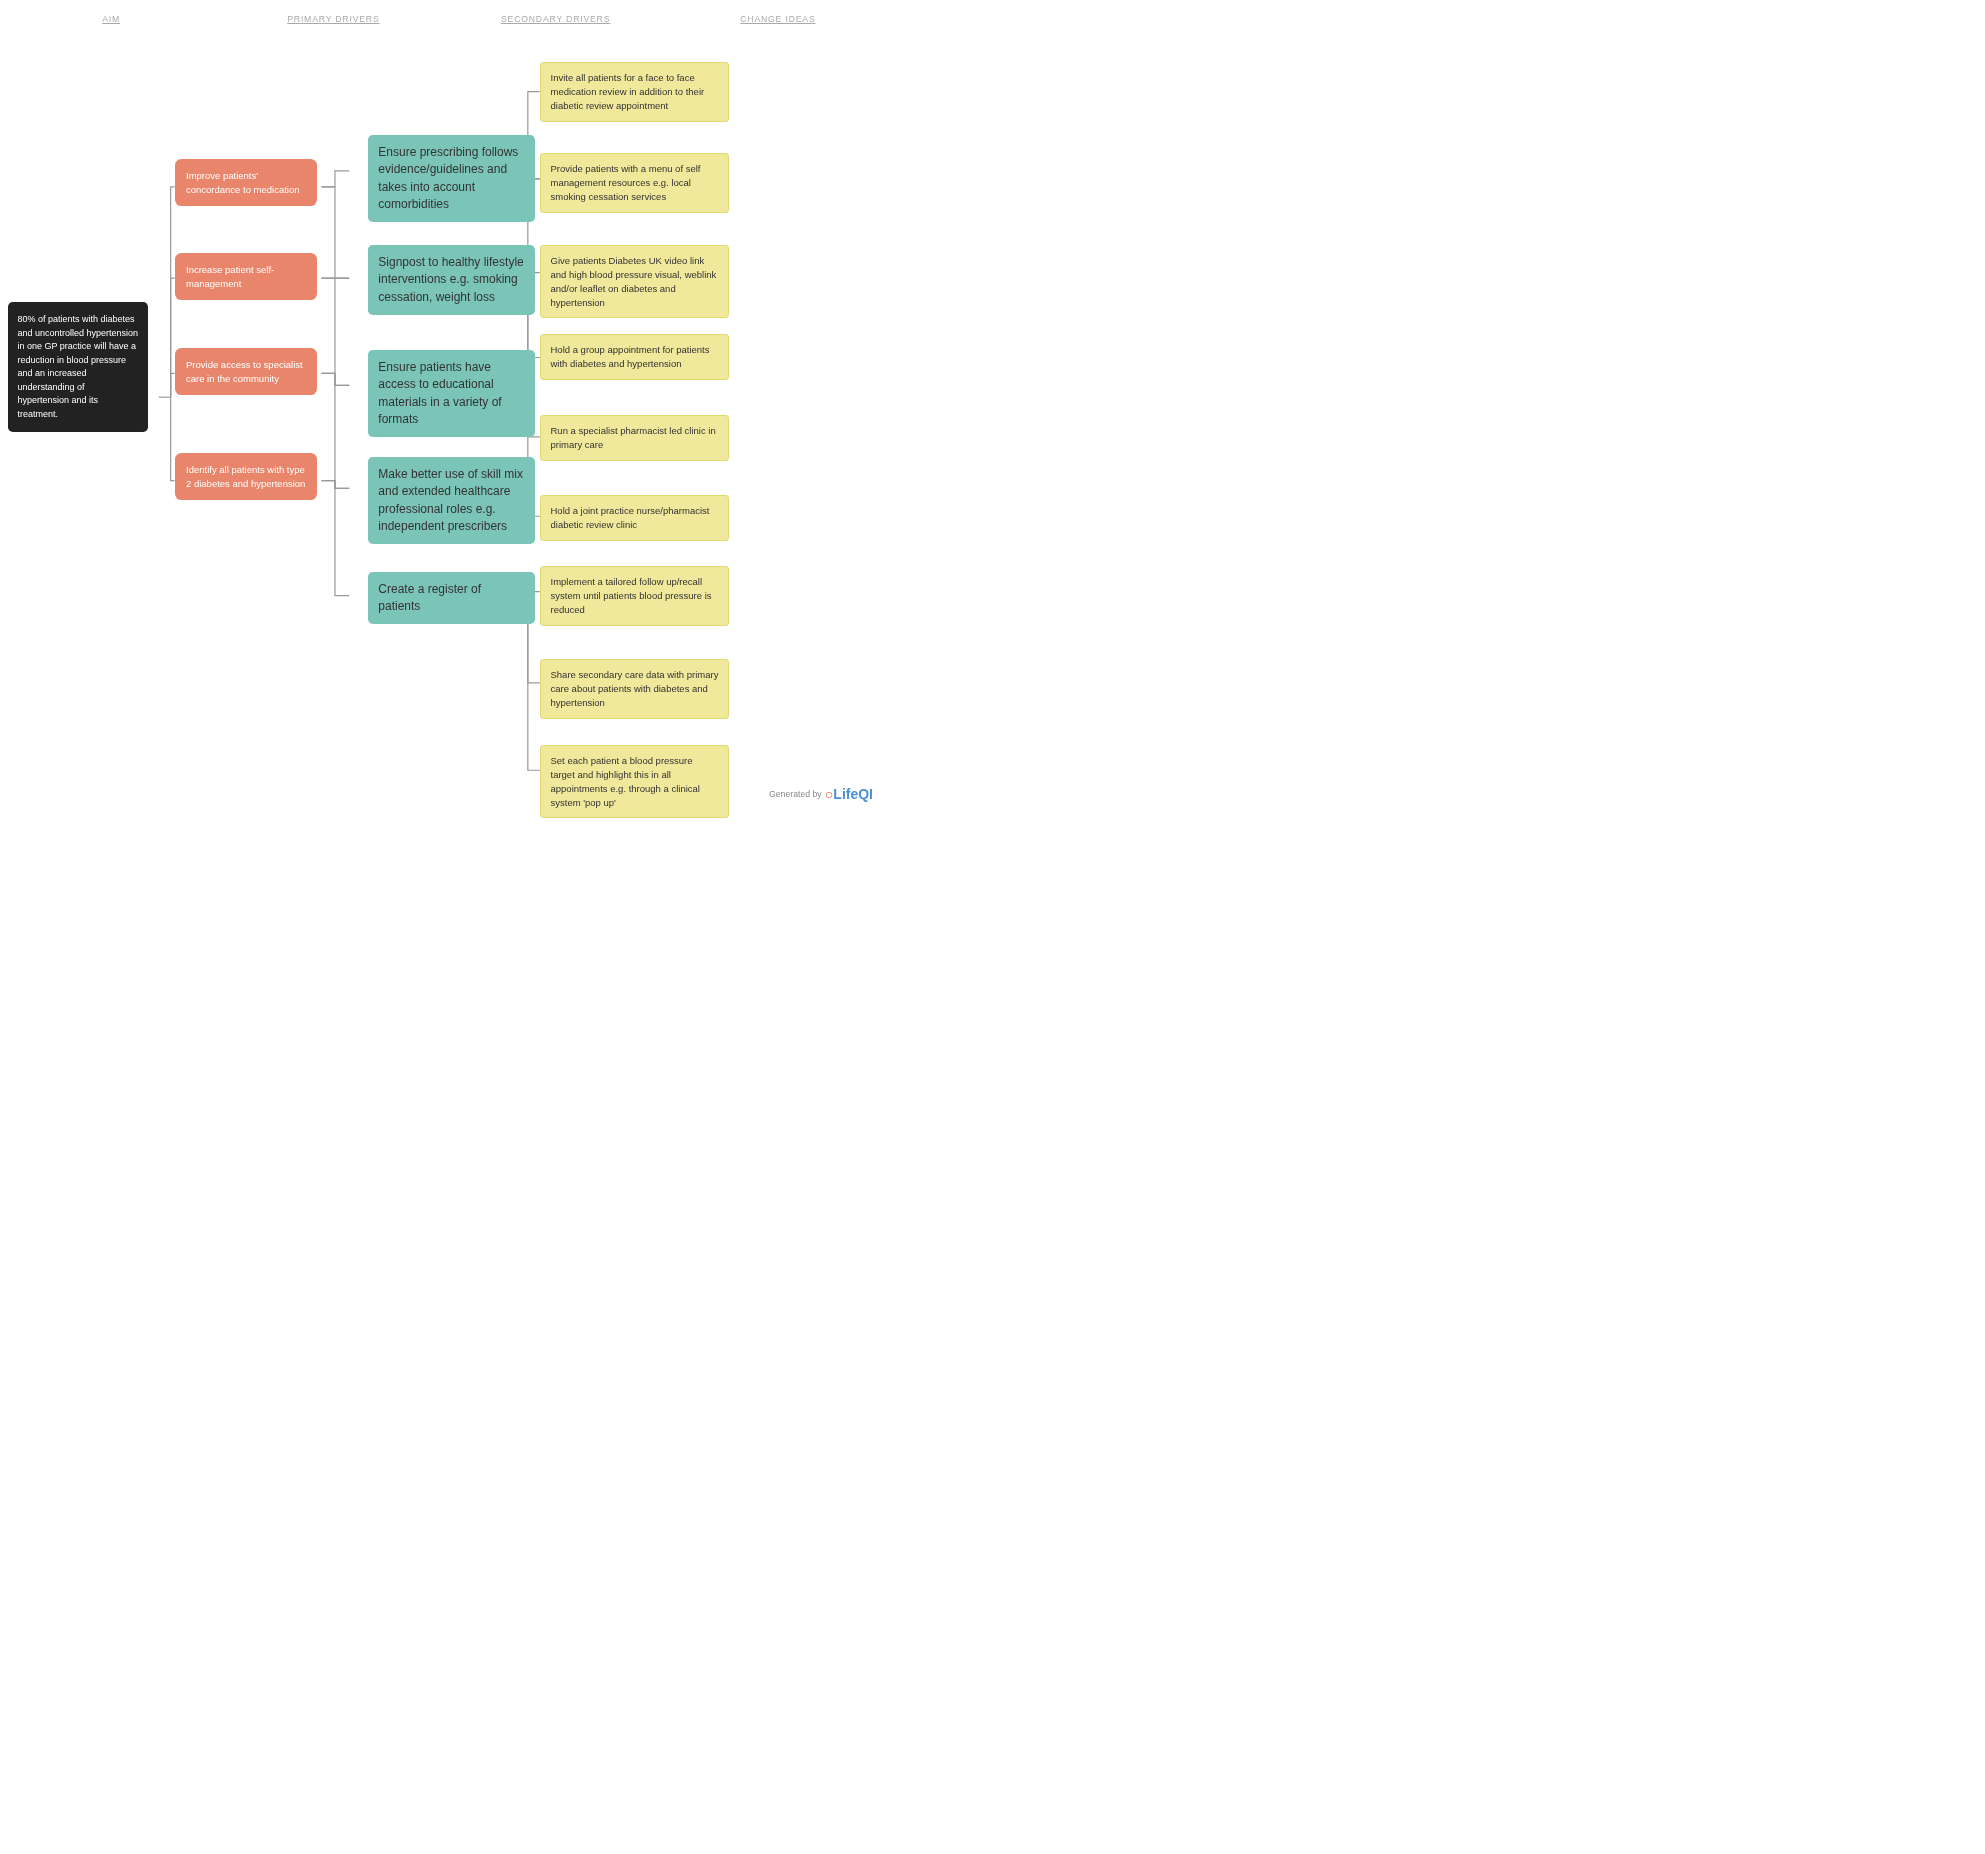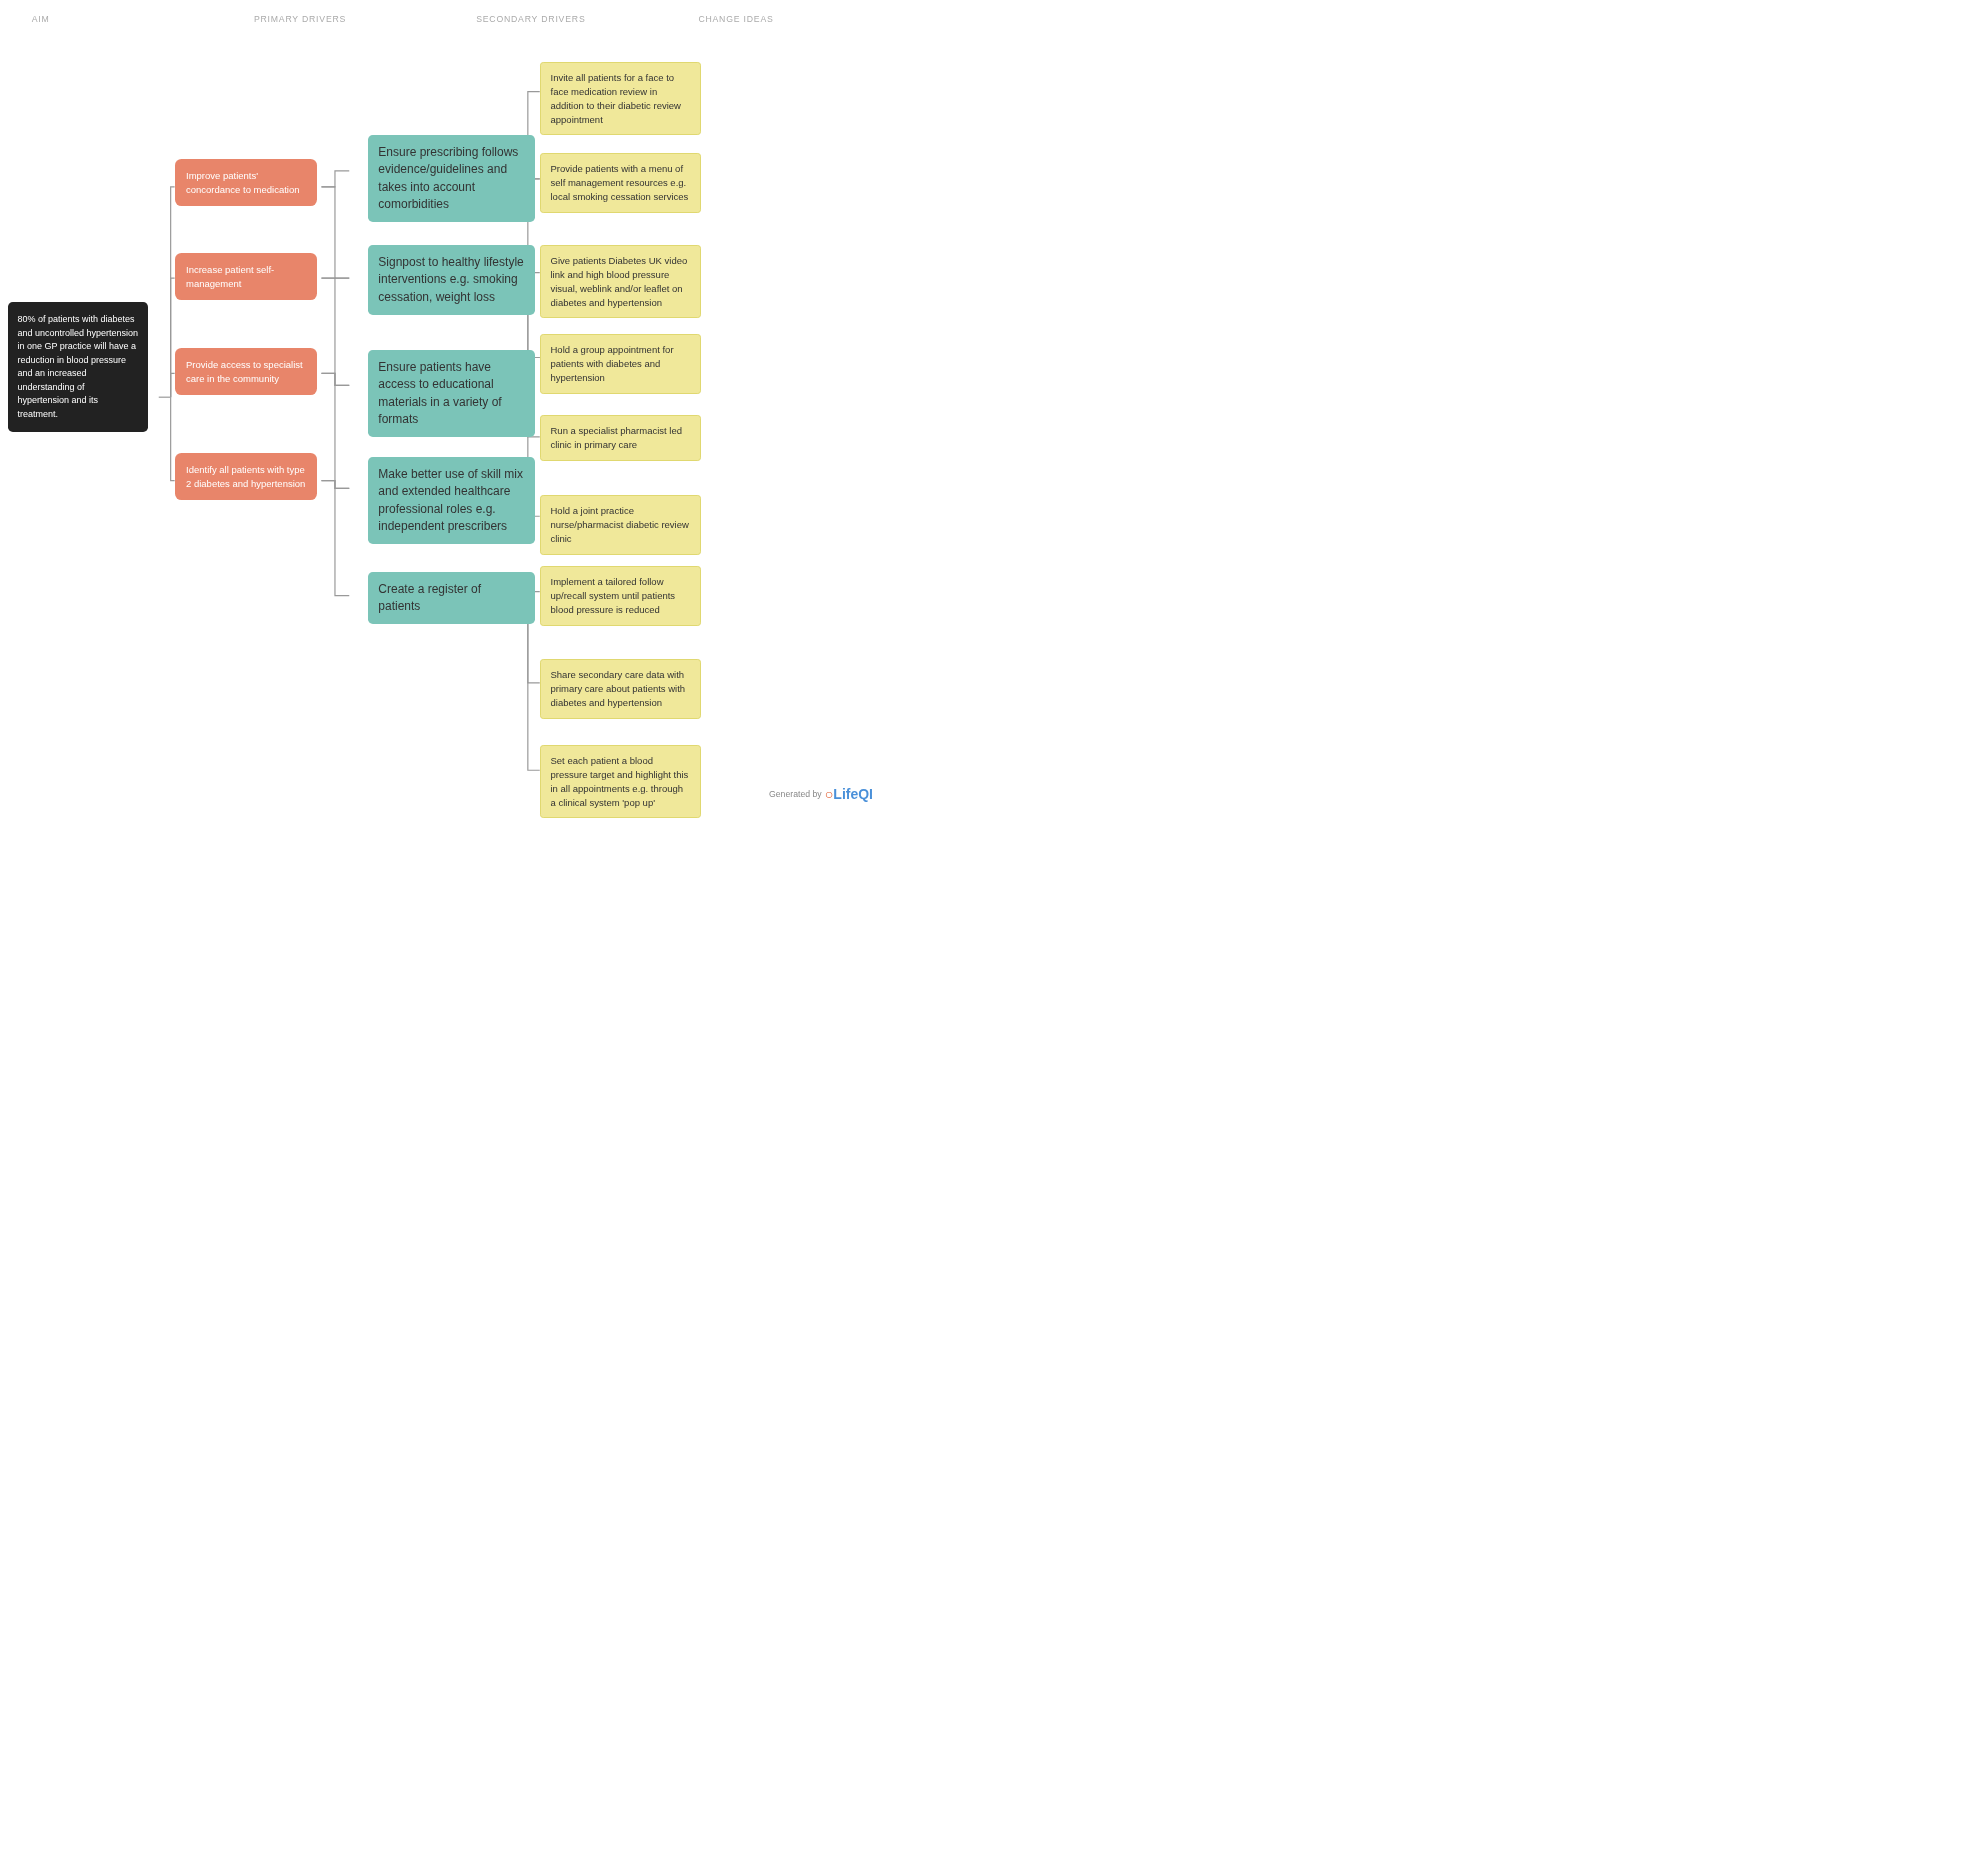--- a/index.html
+++ b/index.html
@@ -20,21 +20,22 @@
       color: #aaa;
       font-size: 8.7px;
       letter-spacing: 0.8px;
       text-transform: uppercase;
       position: relative;
       z-index: 10;
     }
 
     .header-col {
       width: 159px;
-      text-align: left;
+      text-align: center;
+      text-decoration: underline;
     }
 
     .diagram-area {
       position: relative;
       width: 889px;
       height: 778px;
     }
 
     svg.connectors {
       position: absolute;
@@ -79,21 +80,21 @@
       border-radius: 4.8px;
       padding: 8.7px 10.3px;
       font-size: 12px;
       line-height: 1.45;
       margin-left: 19px;
     }
 
     
     .change-box {
       position: absolute;
-      width: 161px;
+      width: 189px;
       background: #f0e89a;
       color: #333;
       border-radius: 3.2px;
       padding: 8px 9.5px;
       font-size: 9.5px;
       line-height: 1.45;
       border: 0.8px solid #e0d870;
     }
 
     .footer {

